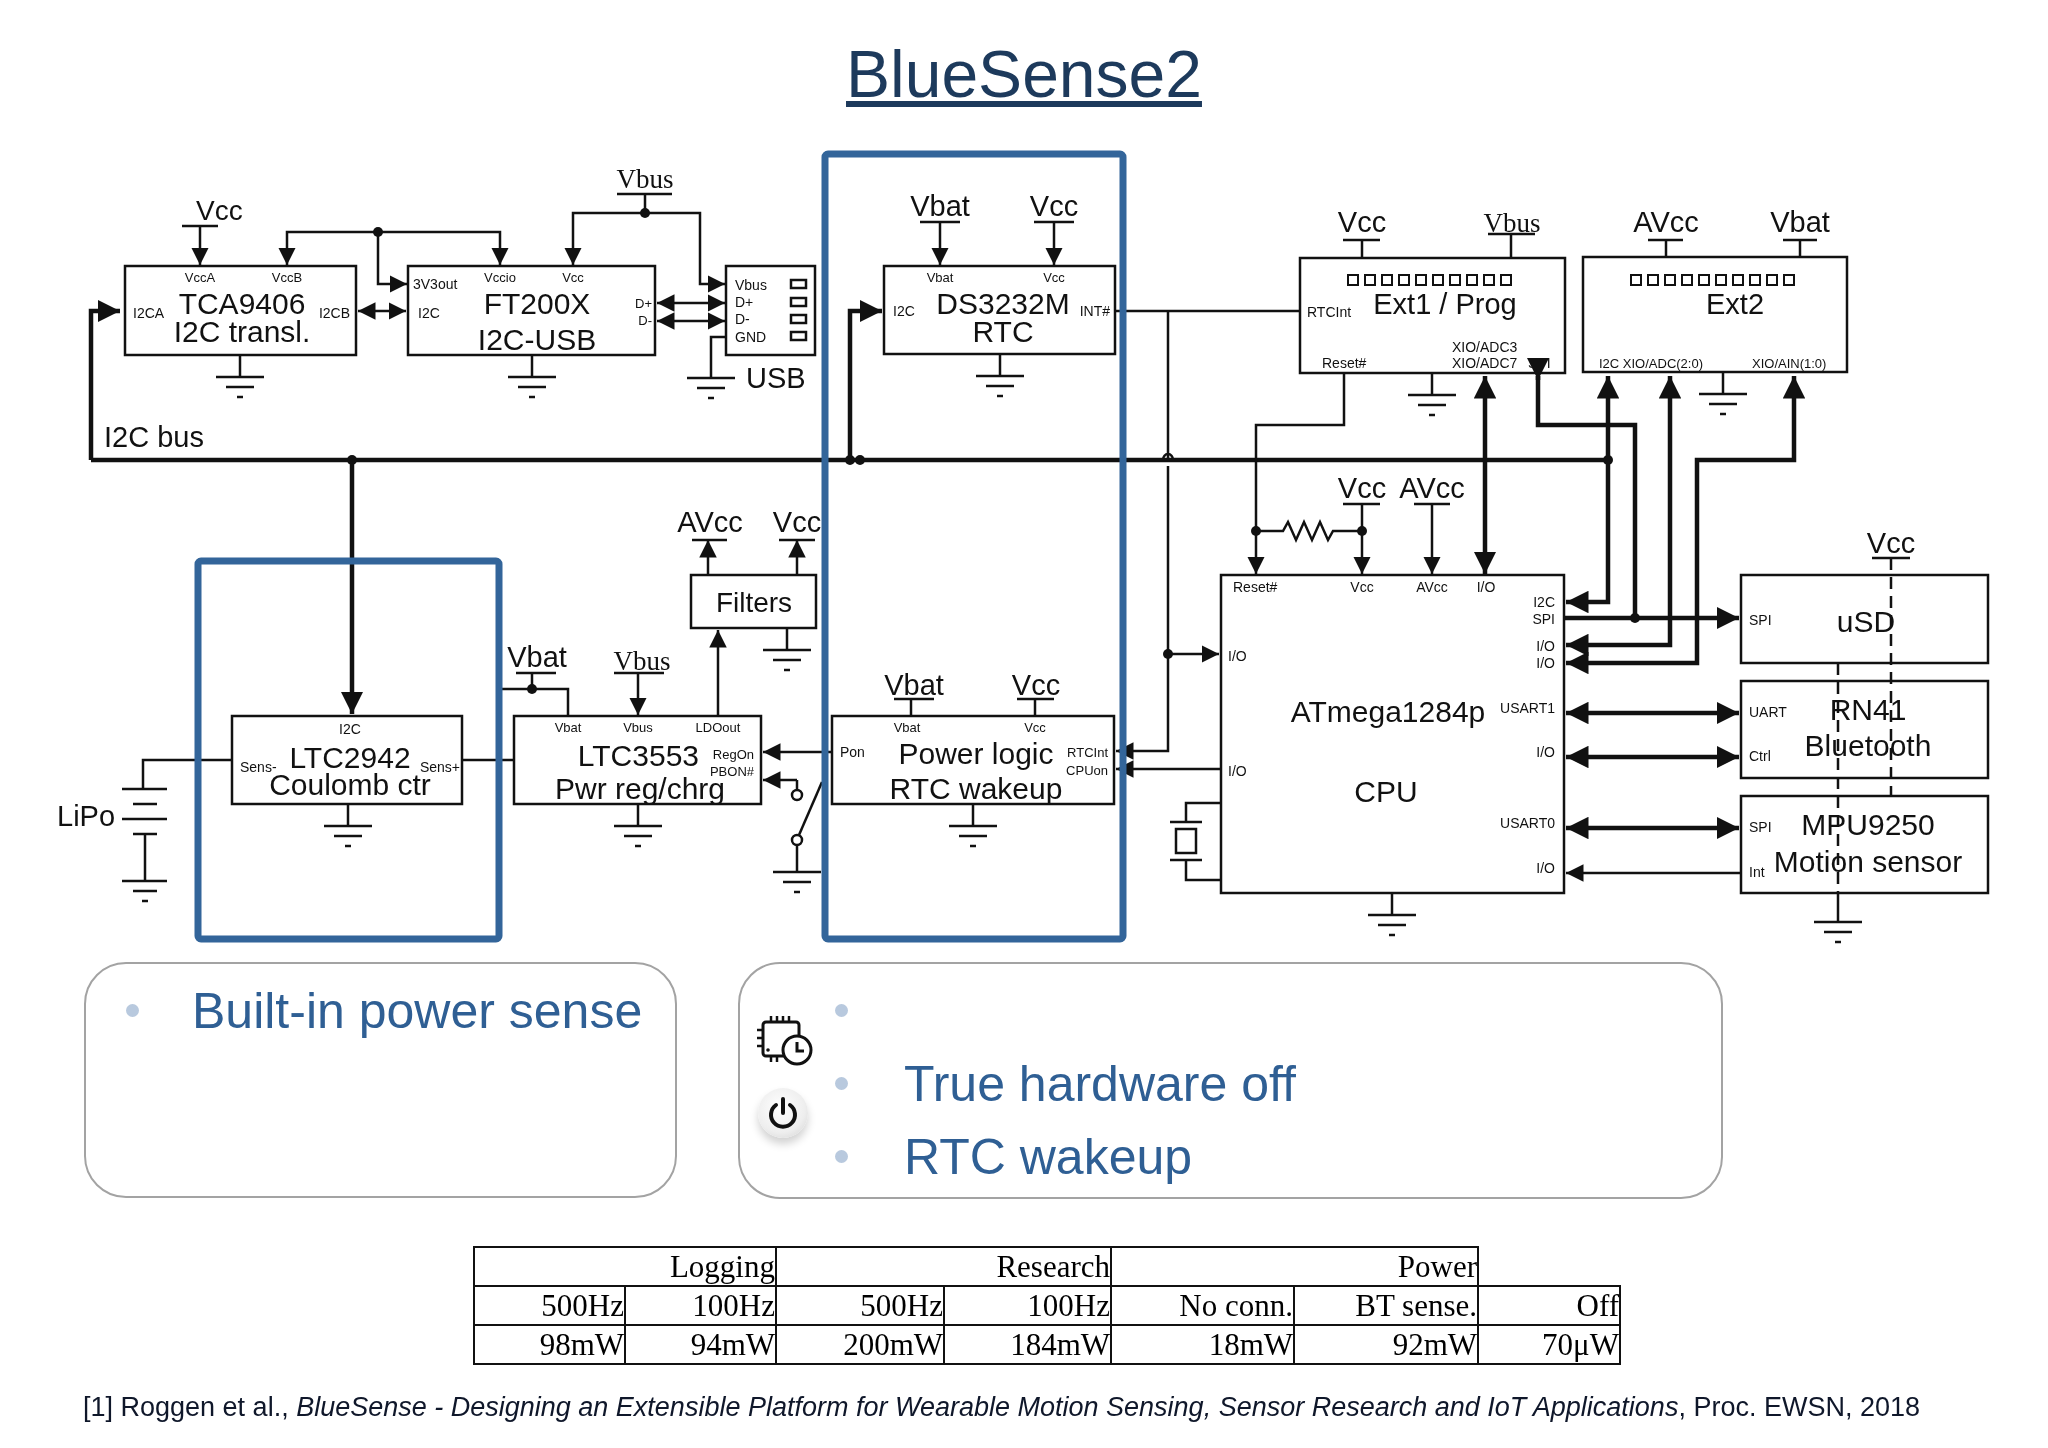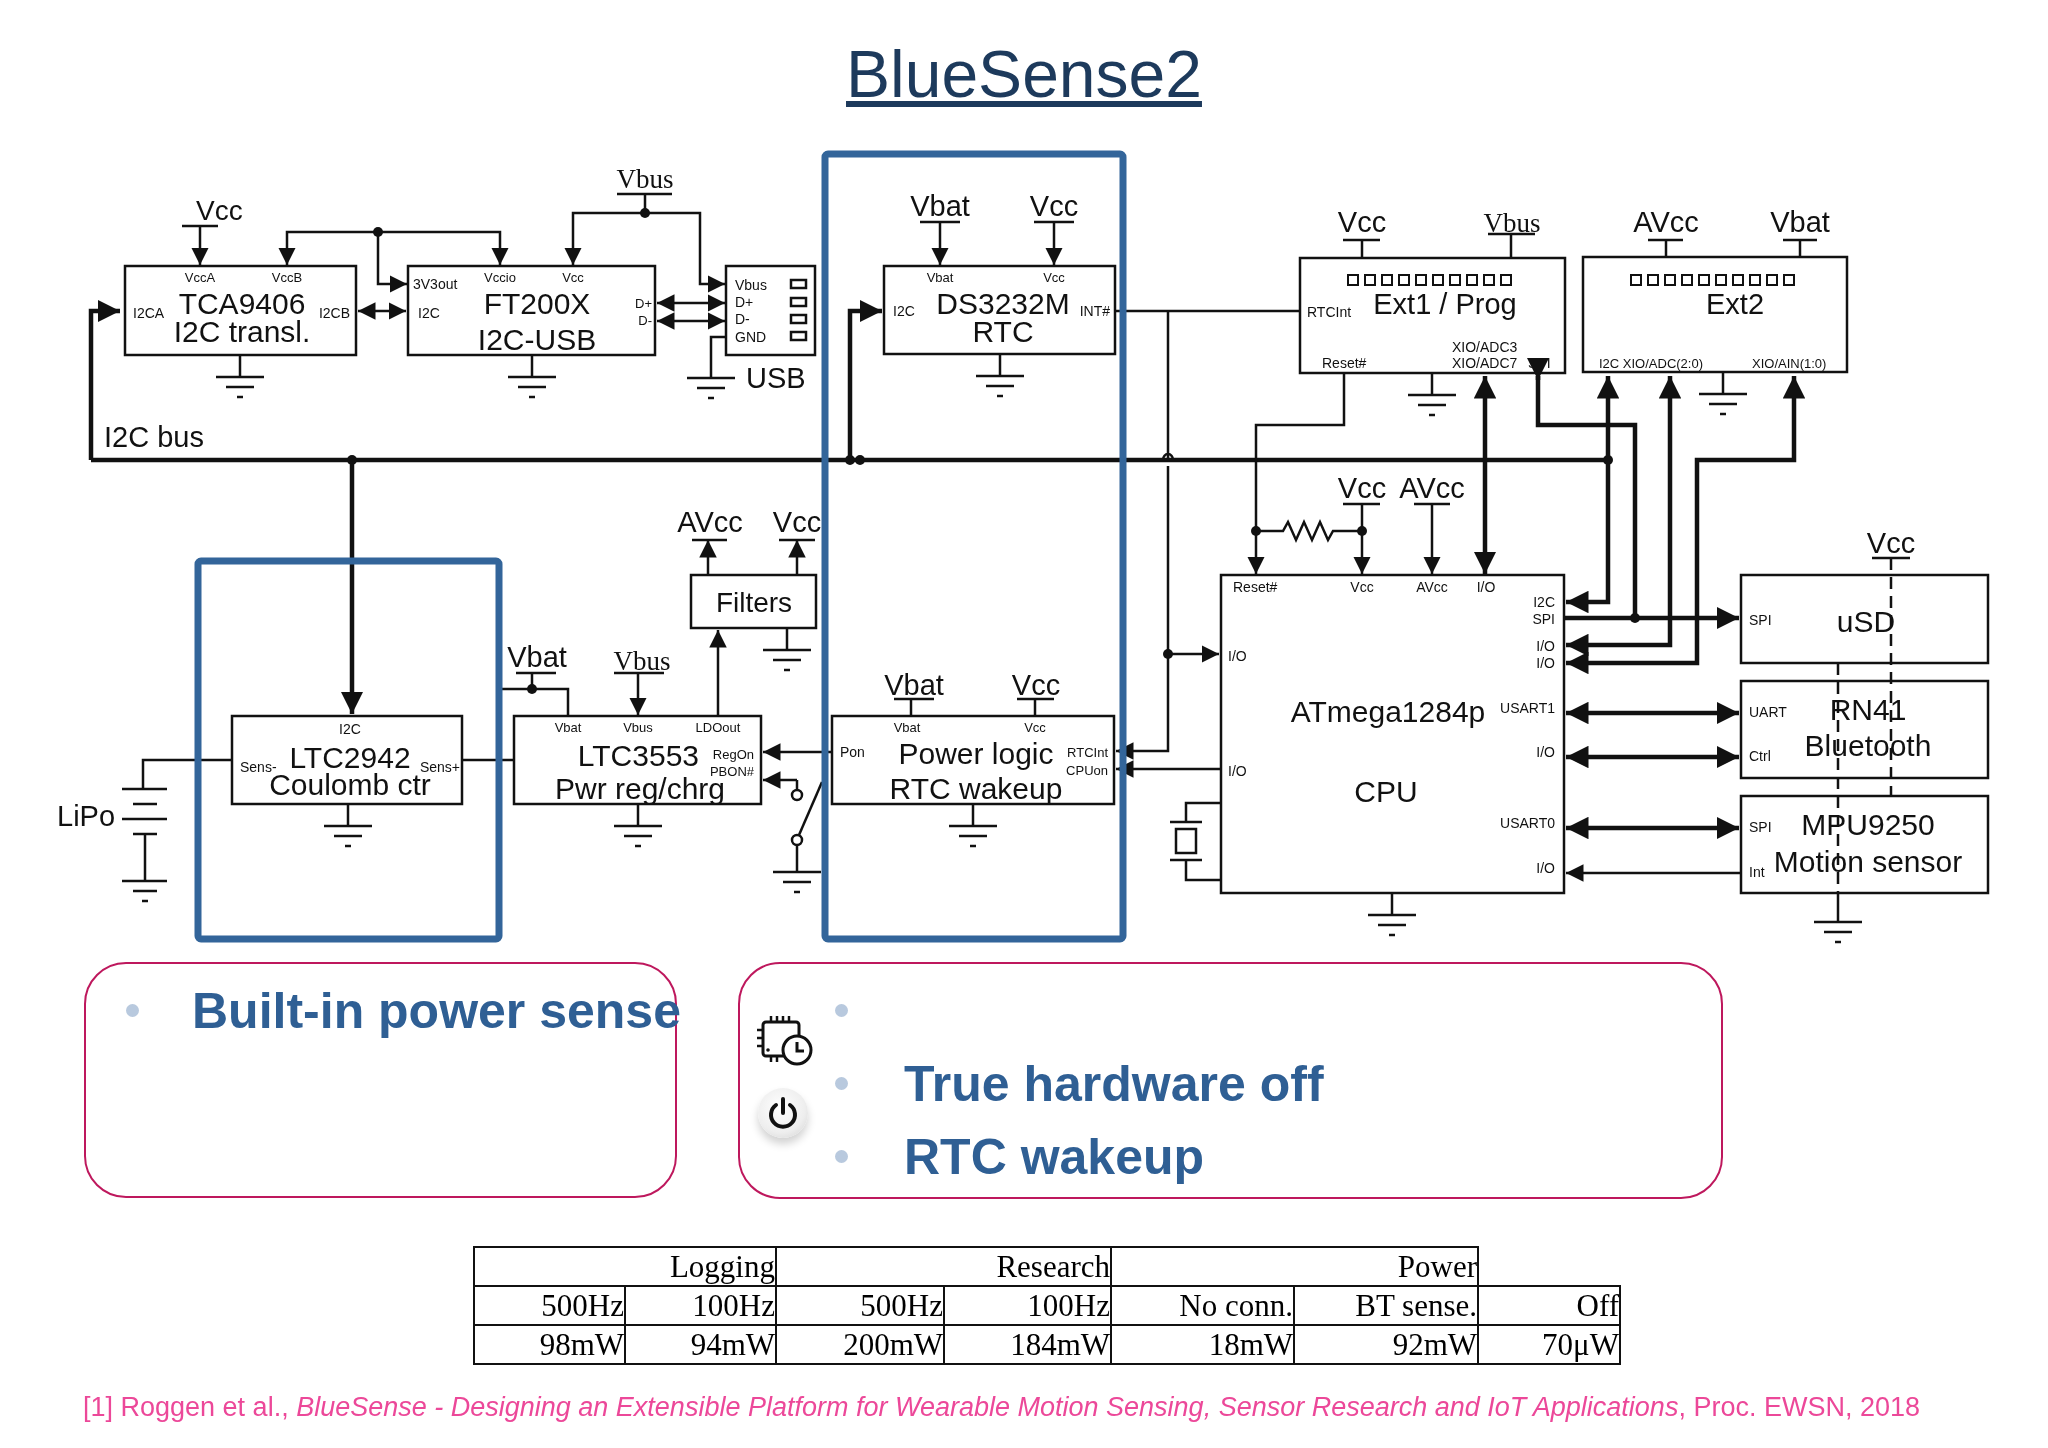--- a/index.html
+++ b/index.html
@@ -7,27 +7,27 @@
   #title{position:absolute;left:0;width:2048px;top:36px;text-align:center;font-size:66px;color:#1d3a5c;text-decoration:underline;}
   svg#schem{position:absolute;left:0;top:0;}
   svg text{font-family:"Liberation Sans",sans-serif;fill:#111;}
   svg .serif{font-family:"Liberation Serif",serif;}
   .w{stroke:#111;stroke-width:2.5;fill:none;}
   .wb{stroke:#111;stroke-width:4.5;fill:none;}
   .box{stroke:#111;stroke-width:2.5;fill:#fff;}
   .blue{stroke:#33659a;stroke-width:7;fill:none;}
   .dash{stroke:#111;stroke-width:2.5;fill:none;stroke-dasharray:12 7;}
   .dot{fill:#111;}
-  .callout{position:absolute;border:2px solid #be185d;border-radius:42px;background:#fff;font-weight:bold;}
+  .callout{position:absolute;border:2px solid #a3a3a3;border-radius:42px;background:#fff;}
   .bullet{position:absolute;font-size:50px;color:#2f5f94;white-space:nowrap;}
   .bdot{position:absolute;width:13px;height:13px;border-radius:50%;background:#b8c9de;}
   #ptable{position:absolute;left:473px;top:1246px;border-collapse:collapse;font-family:"Liberation Serif",serif;font-size:31px;}
   #ptable td{border:2.5px solid #111;text-align:right;height:37px;padding:0;}
   #ptable td.empty{border-top:none;border-right:none;}
-  #ref{position:absolute;left:83px;top:1392px;font-size:27px;color:#ec4899;white-space:nowrap;}
+  #ref{position:absolute;left:83px;top:1392px;font-size:27px;color:#0f172a;white-space:nowrap;}
   #ref i{font-style:italic;}
 </style>
 </head>
 <body>
 
 <div id="title">BlueSense2</div>
 
 <svg id="schem" width="2048" height="960" viewBox="0 0 2048 960">
   <defs>
     <marker id="ar" viewBox="0 0 10 10" refX="10" refY="5" markerWidth="7" markerHeight="7" orient="auto-start-reverse">

